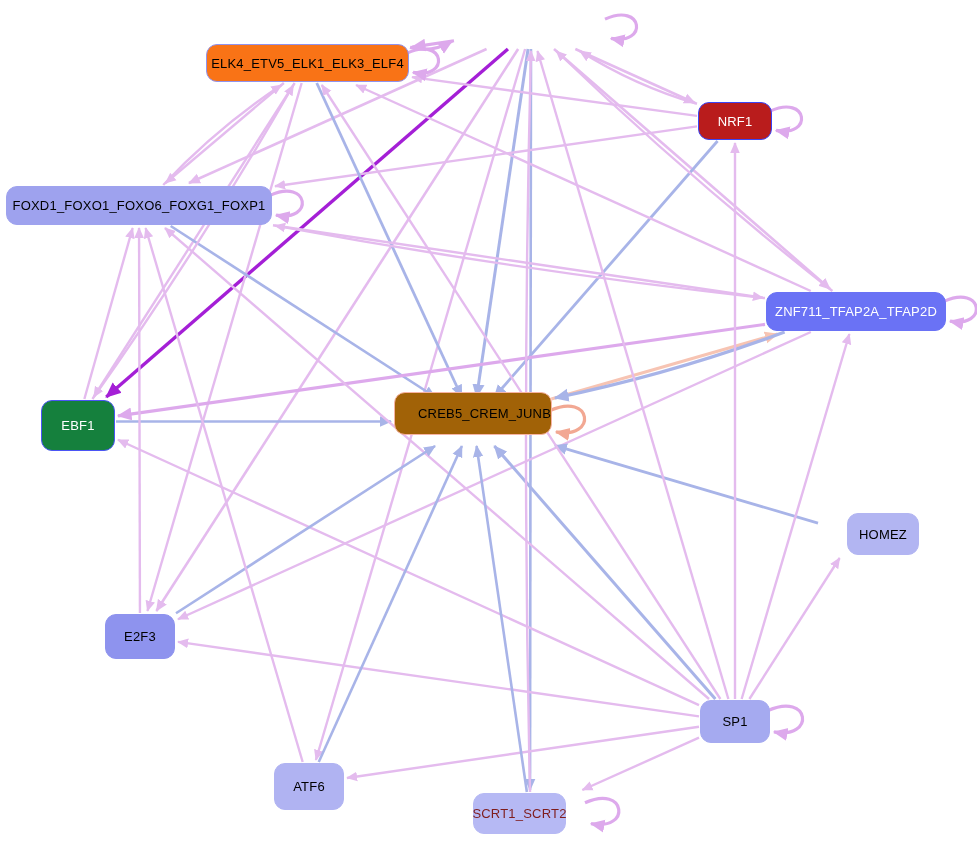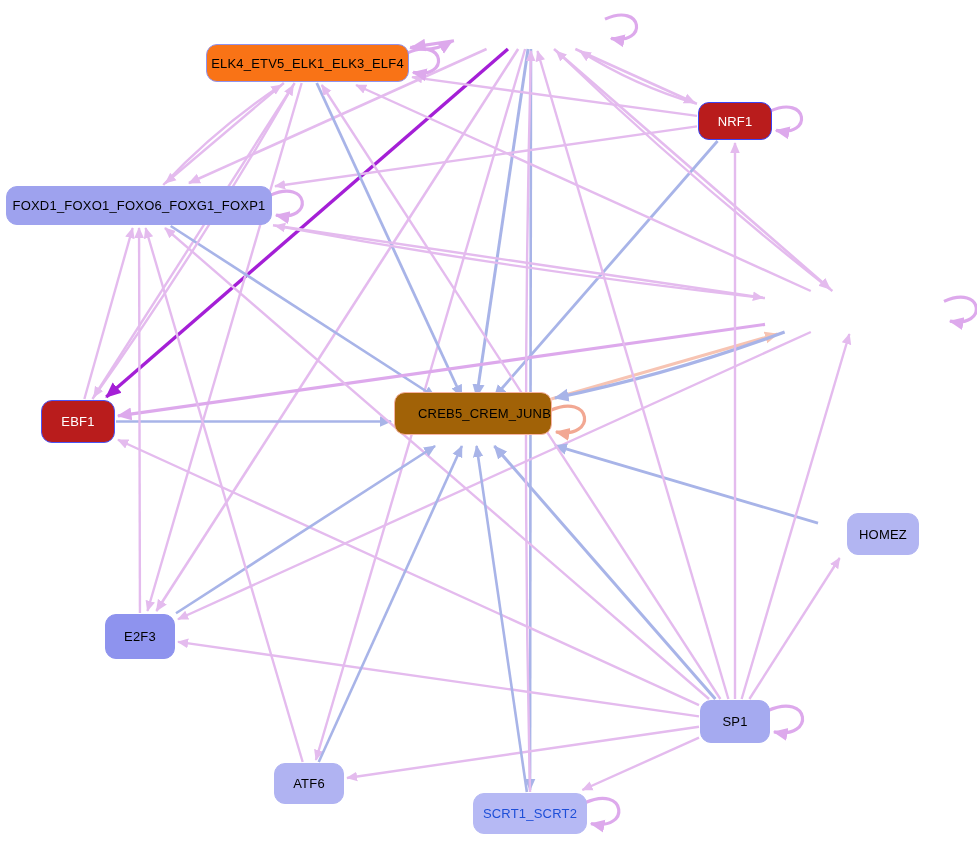--- a/index.html
+++ b/index.html
@@ -164,35 +164,38 @@
   <div id="node-layer">
       <div class="node" style="left: 206px; top: 44px; width: 203px; height: 38px; background: #f97316; border: 1px solid rgb(144, 147, 238); color: rgb(0, 0, 0);">
         <span class="node-label">ELK4_ETV5_ELK1_ELK3_ELF4</span>
       </div>
       <div class="node" style="left: 698px; top: 102px; width: 74px; height: 38px; background: #b91c1c; border: 1px solid rgb(59, 68, 245); color: rgb(255, 255, 255);">
         <span class="node-label">NRF1</span>
       </div>
       <div class="node" style="left: 6px; top: 186px; width: 266px; height: 39px; background: rgb(158, 162, 238); border: 1px solid rgb(158, 162, 238); color: rgb(0, 0, 0);">
         <span class="node-label">FOXD1_FOXO1_FOXO6_FOXG1_FOXP1</span>
       </div>
-      <div class="node" style="left: 41px; top: 400px; width: 74px; height: 43px; background: #b91c1c; border: 1px solid rgb(75, 85, 245); color: rgb(255, 255, 255);">
+      <div class="node" style="left: 766px; top: 292px; width: 180px; height: 39px; background: rgb(106, 114, 245); border: 1px solid rgb(106, 114, 245); color: rgb(255, 255, 255);">
+        <span class="node-label">ZNF711_TFAP2A_TFAP2D</span>
+      </div>
+      <div class="node" style="left: 41px; top: 400px; width: 74px; height: 51px; background: #15803d; border: 1px solid rgb(75, 85, 245); color: rgb(255, 255, 255);">
         <span class="node-label">EBF1</span>
       </div>
       <div class="node" style="left: 394px; top: 392px; width: 158px; height: 43px; background: #a16207; border: 1px solid rgb(247, 179, 162); color: rgb(0, 0, 0); padding-left: 23px;">
         <span class="node-label">CREB5_CREM_JUNB</span>
       </div>
       <div class="node" style="left: 819px; top: 513px; width: 72px; height: 42px; background: rgb(178, 181, 242); border: 1px solid rgb(178, 181, 242); color: rgb(0, 0, 0); margin-left: 28px;">
         <span class="node-label">HOMEZ</span>
       </div>
       <div class="node" style="left: 105px; top: 614px; width: 70px; height: 45px; background: rgb(142, 147, 238); border: 1px solid rgb(142, 147, 238); color: rgb(0, 0, 0);">
         <span class="node-label">E2F3</span>
       </div>
       <div class="node" style="left: 700px; top: 700px; width: 70px; height: 43px; background: rgb(165, 170, 240); border: 1px solid rgb(165, 170, 240); color: rgb(0, 0, 0); align-items: center;">
         <span class="node-label">SP1</span>
       </div>
-      <div class="node" style="left: 274px; top: 763px; width: 70px; height: 41px; background: rgb(176, 179, 242); border: 1px solid rgb(176, 179, 242); color: rgb(0, 0, 0);">
+      <div class="node" style="left: 274px; top: 763px; width: 70px; height: 47px; background: rgb(176, 179, 242); border: 1px solid rgb(176, 179, 242); color: rgb(0, 0, 0);">
         <span class="node-label">ATF6</span>
       </div>
-      <div class="node" style="left: 473px; top: 793px; width: 114px; height: 41px; background: rgb(182, 185, 244); border: 1px solid rgb(182, 185, 244); color: #1d4ed8;">
+      <div class="node" style="left: 473px; top: 793px; width: 93px; height: 41px; background: rgb(182, 185, 244); border: 1px solid rgb(182, 185, 244); color: #7f1d1d;">
         <span class="node-label">SCRT1_SCRT2</span>
       </div>
     </div>
 </div>
 
 </body></html>

